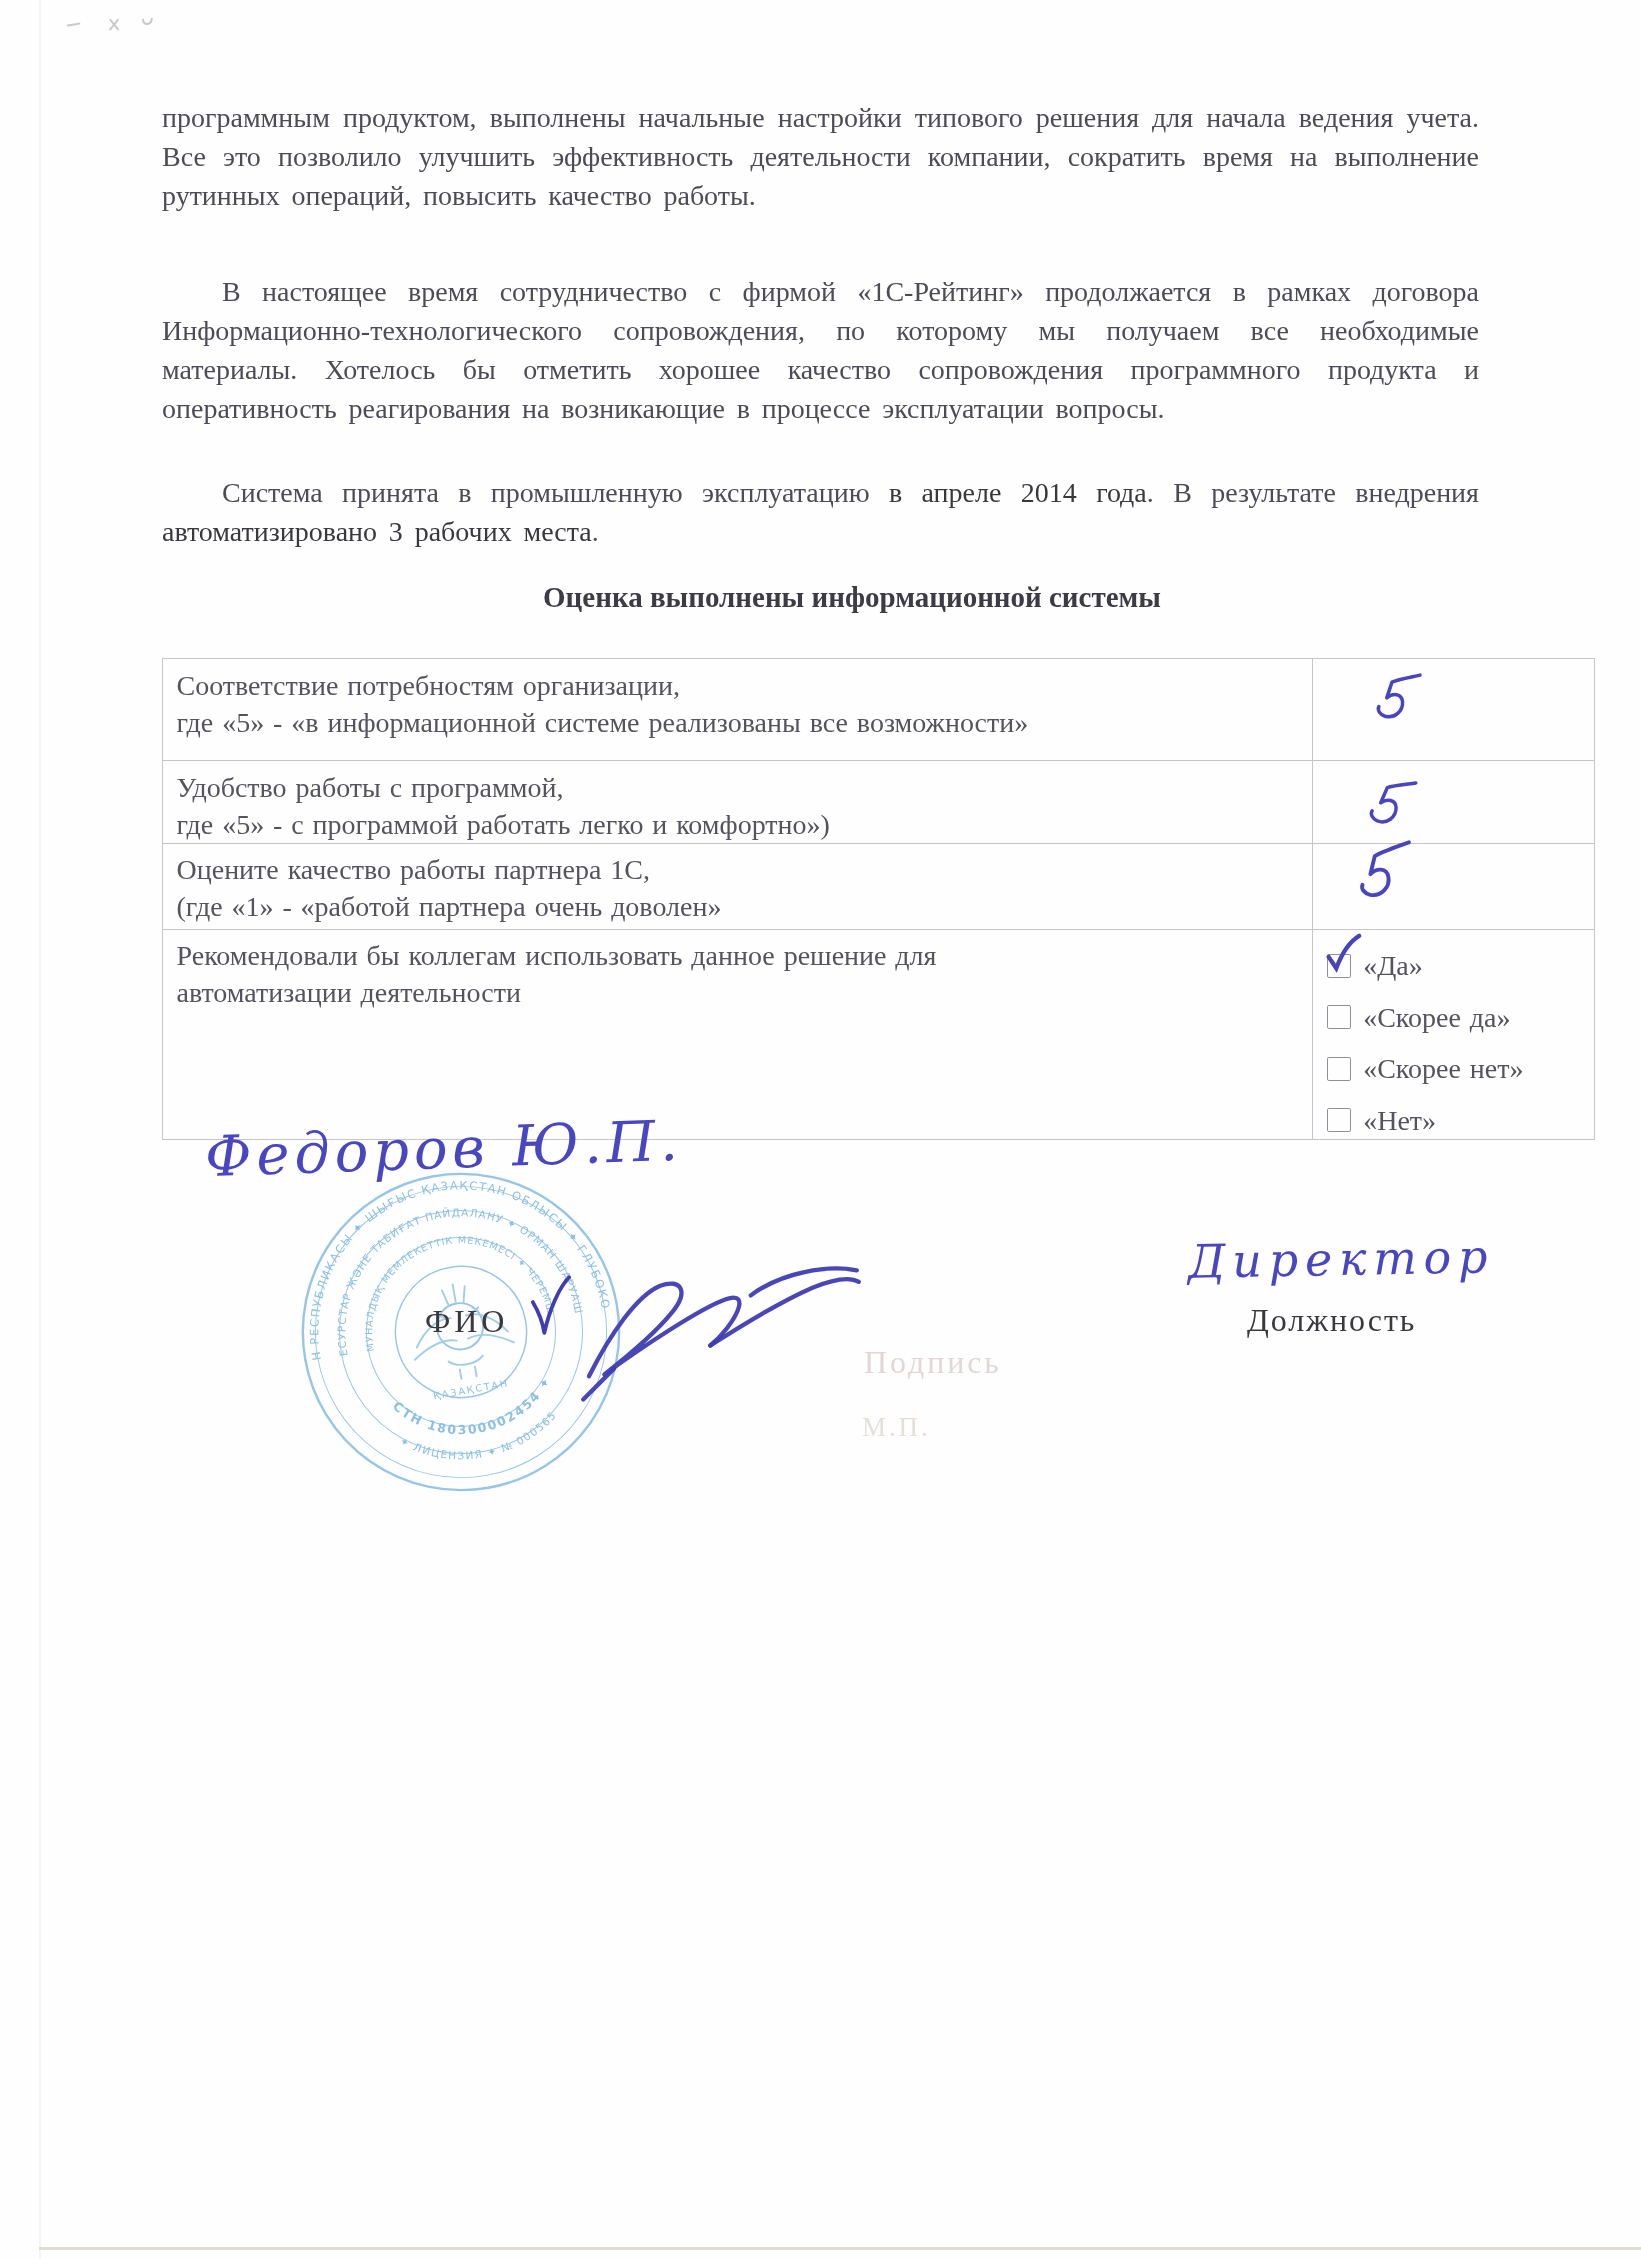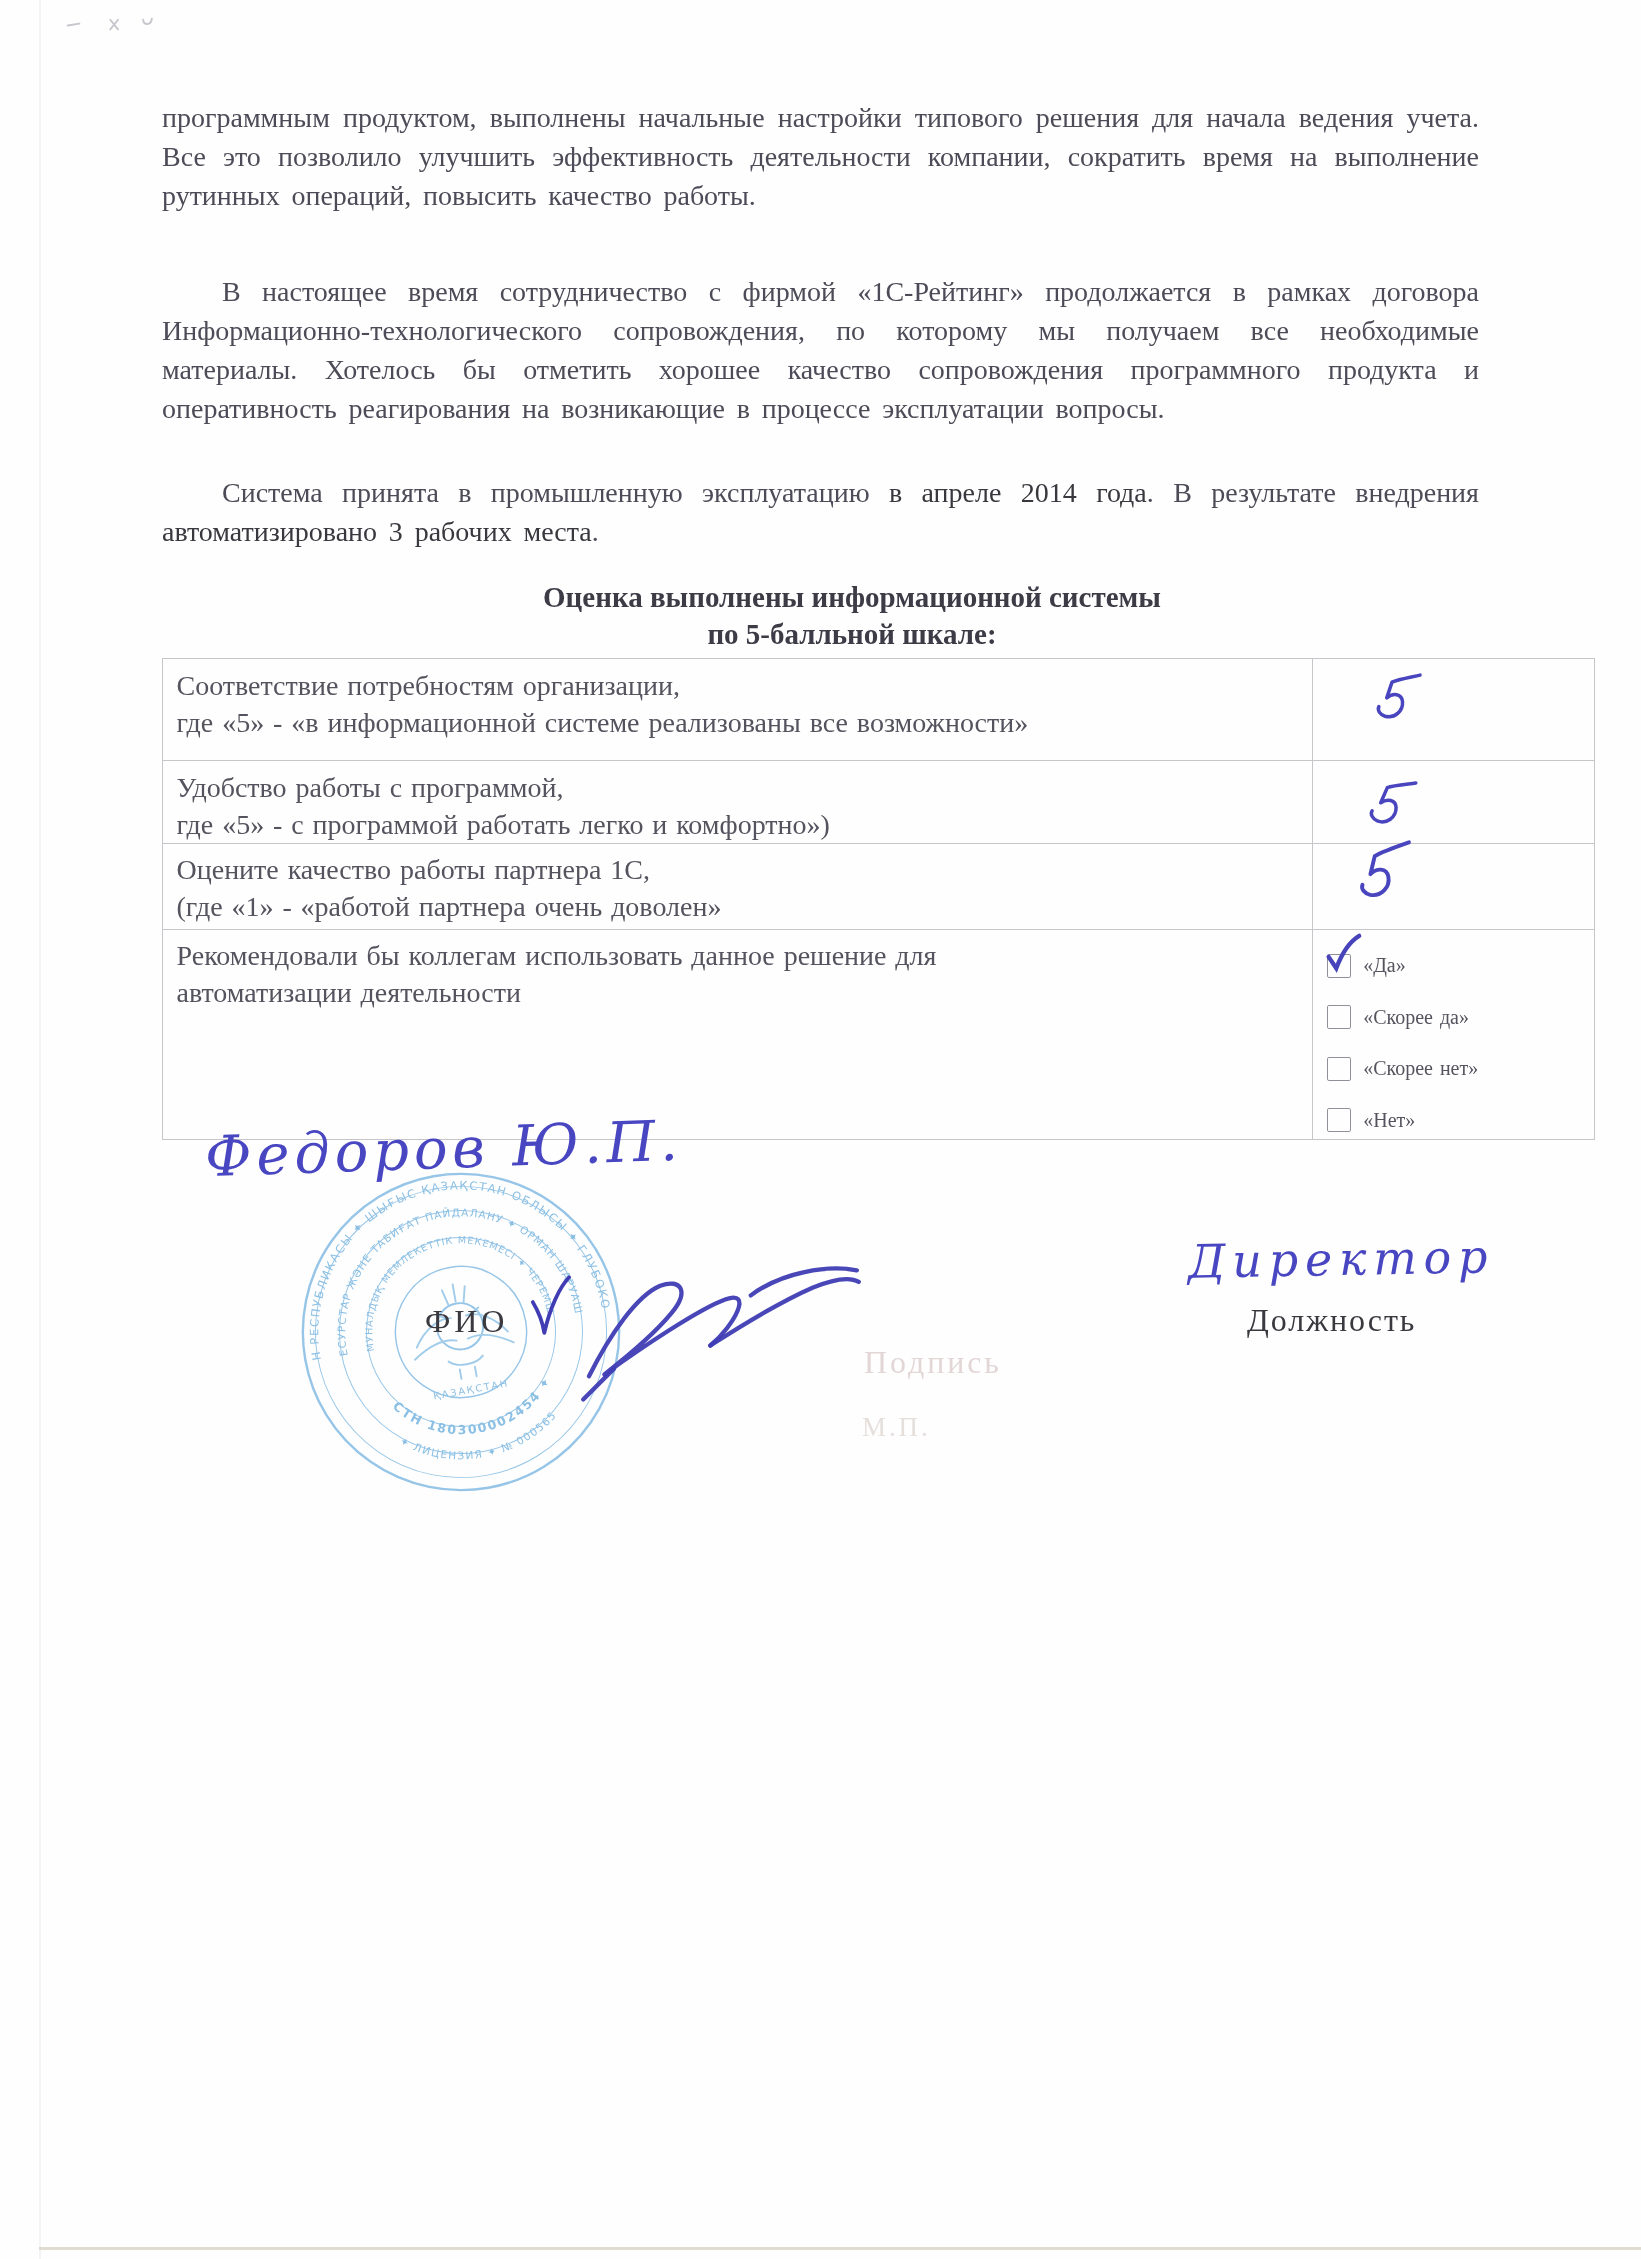--- a/index.html
+++ b/index.html
@@ -45,21 +45,21 @@
   .five-1{left:56px;top:9.7px;}
   .five-2{left:50px;top:13.5px;transform:rotate(5deg);}
   .five-3{left:41px;top:0px;transform:rotate(-5deg) scale(1.12);}
   .vh{position:absolute;width:1px;height:1px;overflow:hidden;clip:rect(0 0 0 0);white-space:nowrap;}
   .opt-list{display:flex;flex-direction:column;gap:14.5px;padding-top:9.7px;}
   .opt{display:flex;align-items:center;position:relative;}
   .opt-box{
     display:inline-block;width:22px;height:22px;border:1.9px solid #90909a;
     border-radius:1.9px;flex:none;background:transparent;
   }
-  .opt-label{margin-left:12.6px;font-size:20px;color:#54535e;}
+  .opt-label{margin-left:12.6px;font-size:28px;color:#54535e;}
   .opt-check{position:absolute;left:-5.8px;top:-15.4px;width:42px;height:42px;}
   .opt-check path{fill:none;stroke:#4643bb;stroke-width:4.5;stroke-linecap:round;}
   
   .hand{font-family:"DejaVu Serif",serif;font-style:italic;color:#4946c2;}
   .sig-name{
     position:absolute;left:205px;top:1116px;font-size:56px;letter-spacing:4.8px;
     transform:rotate(-2deg);white-space:nowrap;
   }
   .stamp{position:absolute;left:299px;top:1170px;width:324px;height:324px;opacity:.8;transform:rotate(-10deg);}
   .stamp circle{fill:none;stroke:#7db8e2;}
@@ -93,21 +93,20 @@
 
   <div class="para" style="top:98px;">программным продуктом, выполнены начальные настройки типового решения для начала ведения учета. Все это позволило улучшить эффективность деятельности компании, сократить время на выполнение рутинных операций, повысить качество работы.</div>
   <div class="para indent" style="top:272px;">В настоящее время сотрудничество с фирмой «1С-Рейтинг» продолжается в рамках договора Информационно-технологического сопровождения, по которому мы получаем все необходимые материалы. Хотелось бы отметить хорошее качество сопровождения программного продукта и оперативность реагирования на возникающие в процессе эксплуатации вопросы.</div>
 
   <div class="para indent" style="top:473px;">
     <span>Система принята в промышленную эксплуатацию </span><span class="b">в апреле 2014 года</span><span>. В результате внедрения </span><span class="b">автоматизировано 3 рабочих места</span><span>.</span>
   </div>
 
   <div class="heading" style="top:579px;">
     <div>Оценка выполнены информационной системы</div>
-    <div>по 5-балльной шкале:</div>
   </div>
 
   <table class="eval-table">
     <tbody>
         <tr class="r1">
       <td class="col-criteria">
         <div>Соответствие потребностям организации,</div>
         <div>где «5» - «в информационной системе реализованы все возможности»</div>
       </td>
       <td class="col-score score-cell">

